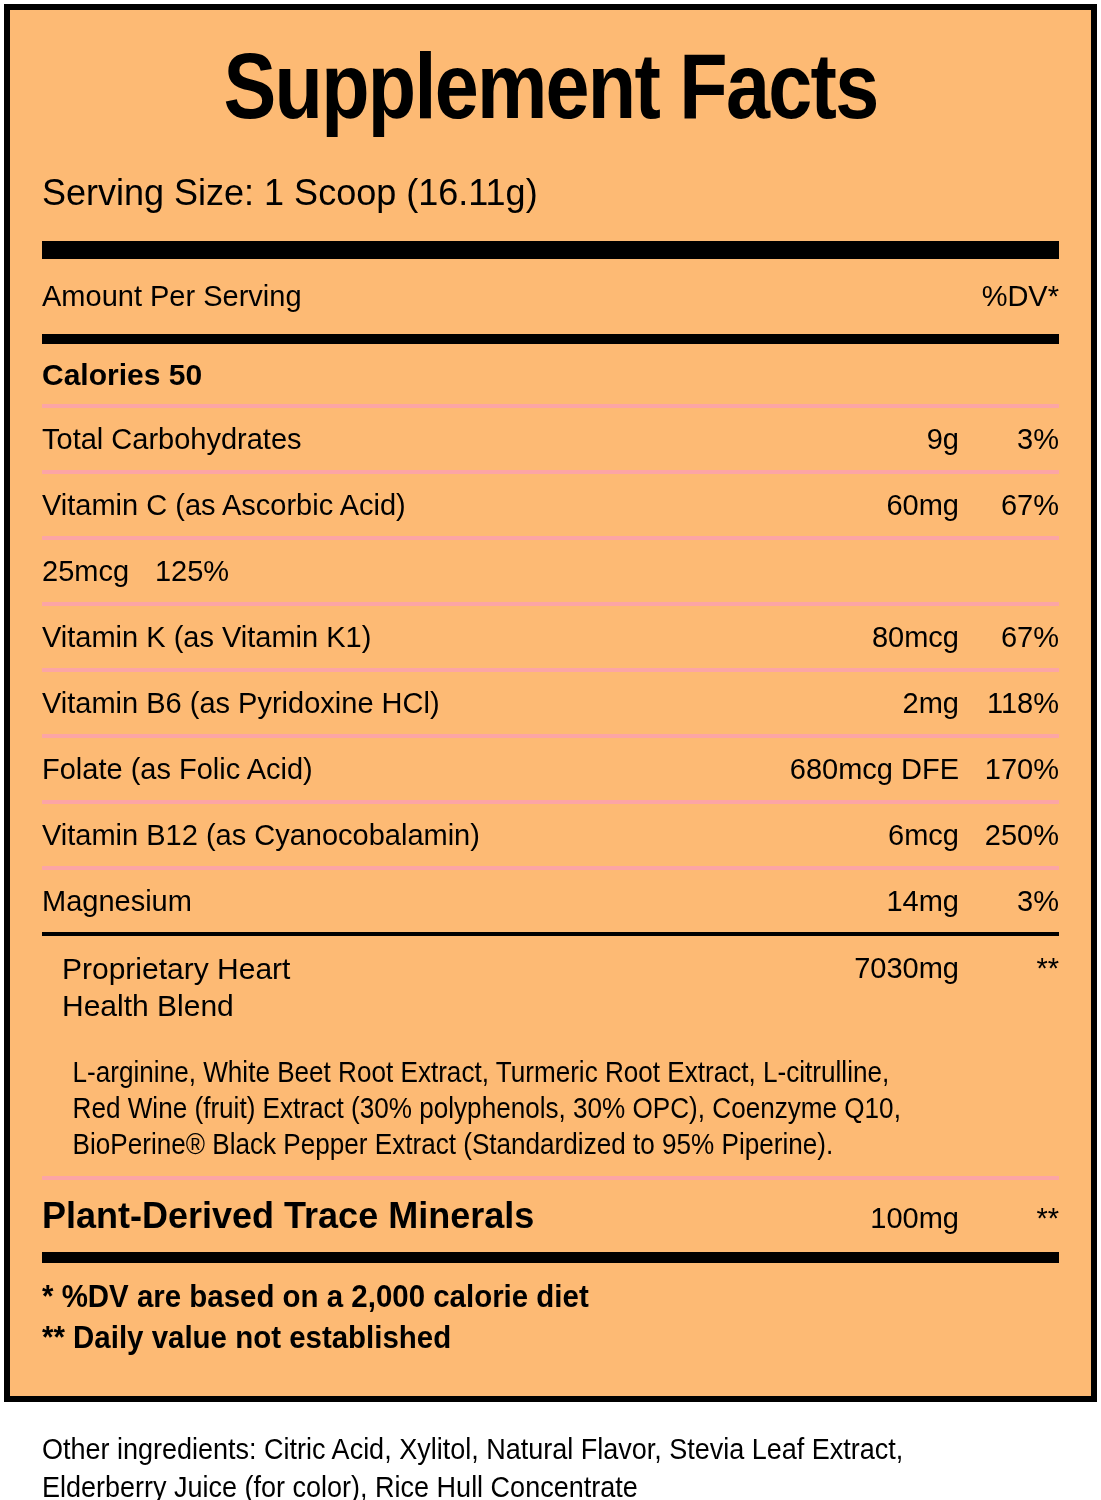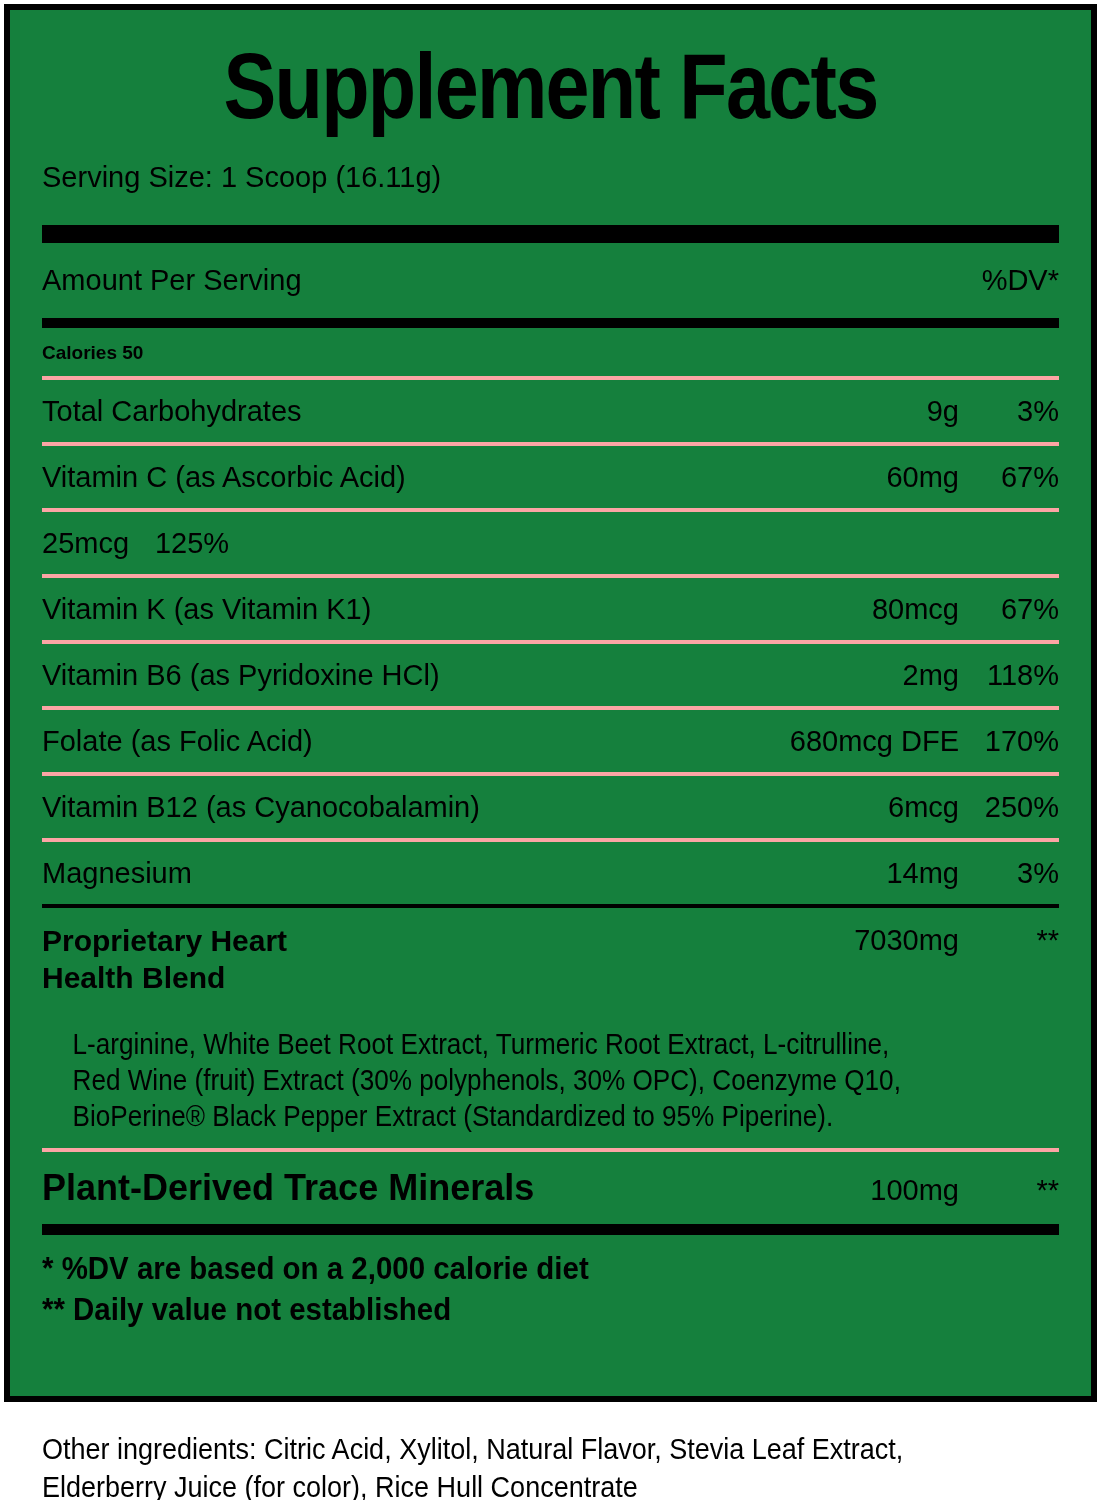--- a/index.html
+++ b/index.html
@@ -15,39 +15,39 @@
     position: relative;
     overflow: hidden;
   }
   .facts-box {
     position: absolute;
     top: 4px;
     left: 4px;
     width: 1081px;
     height: 1386px;
     border: 6px solid #000;
-    background: #15803d;
+    background: #fdba74;
   }
   .inner {
     padding: 0 32px;
   }
   .sf-title {
     margin-top: 28px;
     font-size: 92px;
     line-height: 97px;
     font-weight: bold;
     text-align: center;
     letter-spacing: -2px;
     transform: scaleX(0.86);
     transform-origin: center;
     white-space: nowrap;
   }
   .serving-info {
-    margin-top: 20px;
-    font-size: 29px;
+    margin-top: 36px;
+    font-size: 36px;
     line-height: 44px;
   }
   .bar-thick {
     background: #000;
     height: 18px;
     margin-top: 26px;
   }
   .bar-mid {
     background: #000;
     height: 10px;
@@ -58,21 +58,21 @@
   }
   .header-row {
     display: flex;
     justify-content: space-between;
     align-items: baseline;
     font-size: 29px;
     padding: 21px 0 21px;
     gap: 16px;
   }
   .calories-row {
-    font-size: 19px;
+    font-size: 30px;
     font-weight: bold;
     padding: 14px 0 12px;
   }
   .nrow {
     display: flex;
     align-items: baseline;
     border-top: 4px solid #fca5a5;
     font-size: 29px;
     padding: 15px 0 14px;
   }
@@ -81,22 +81,23 @@
   .ndv   { width: 100px; text-align: right; white-space: nowrap; }
   .prop-row {
     display: flex;
     align-items: flex-start;
     border-top: 4px solid #000;
     font-size: 30px;
     padding-top: 14px;
   }
   .prop-name {
     flex: 1;
-    font-weight: bold;
+    font-weight: normal;
     line-height: 37px;
+    margin-left: 20px;
   }
   .prop-amt { text-align: right; font-size: 29px; font-weight: normal; line-height: 37px; white-space: nowrap; }
   .prop-dv  { width: 100px; text-align: right; font-size: 29px; font-weight: normal; line-height: 37px; white-space: nowrap; }
   .blend-desc {
     margin-top: 30px;
     margin-bottom: 14px;
     padding-left: 34px;
     font-size: 29px;
     line-height: 36px;
     transform: scaleX(0.90);

